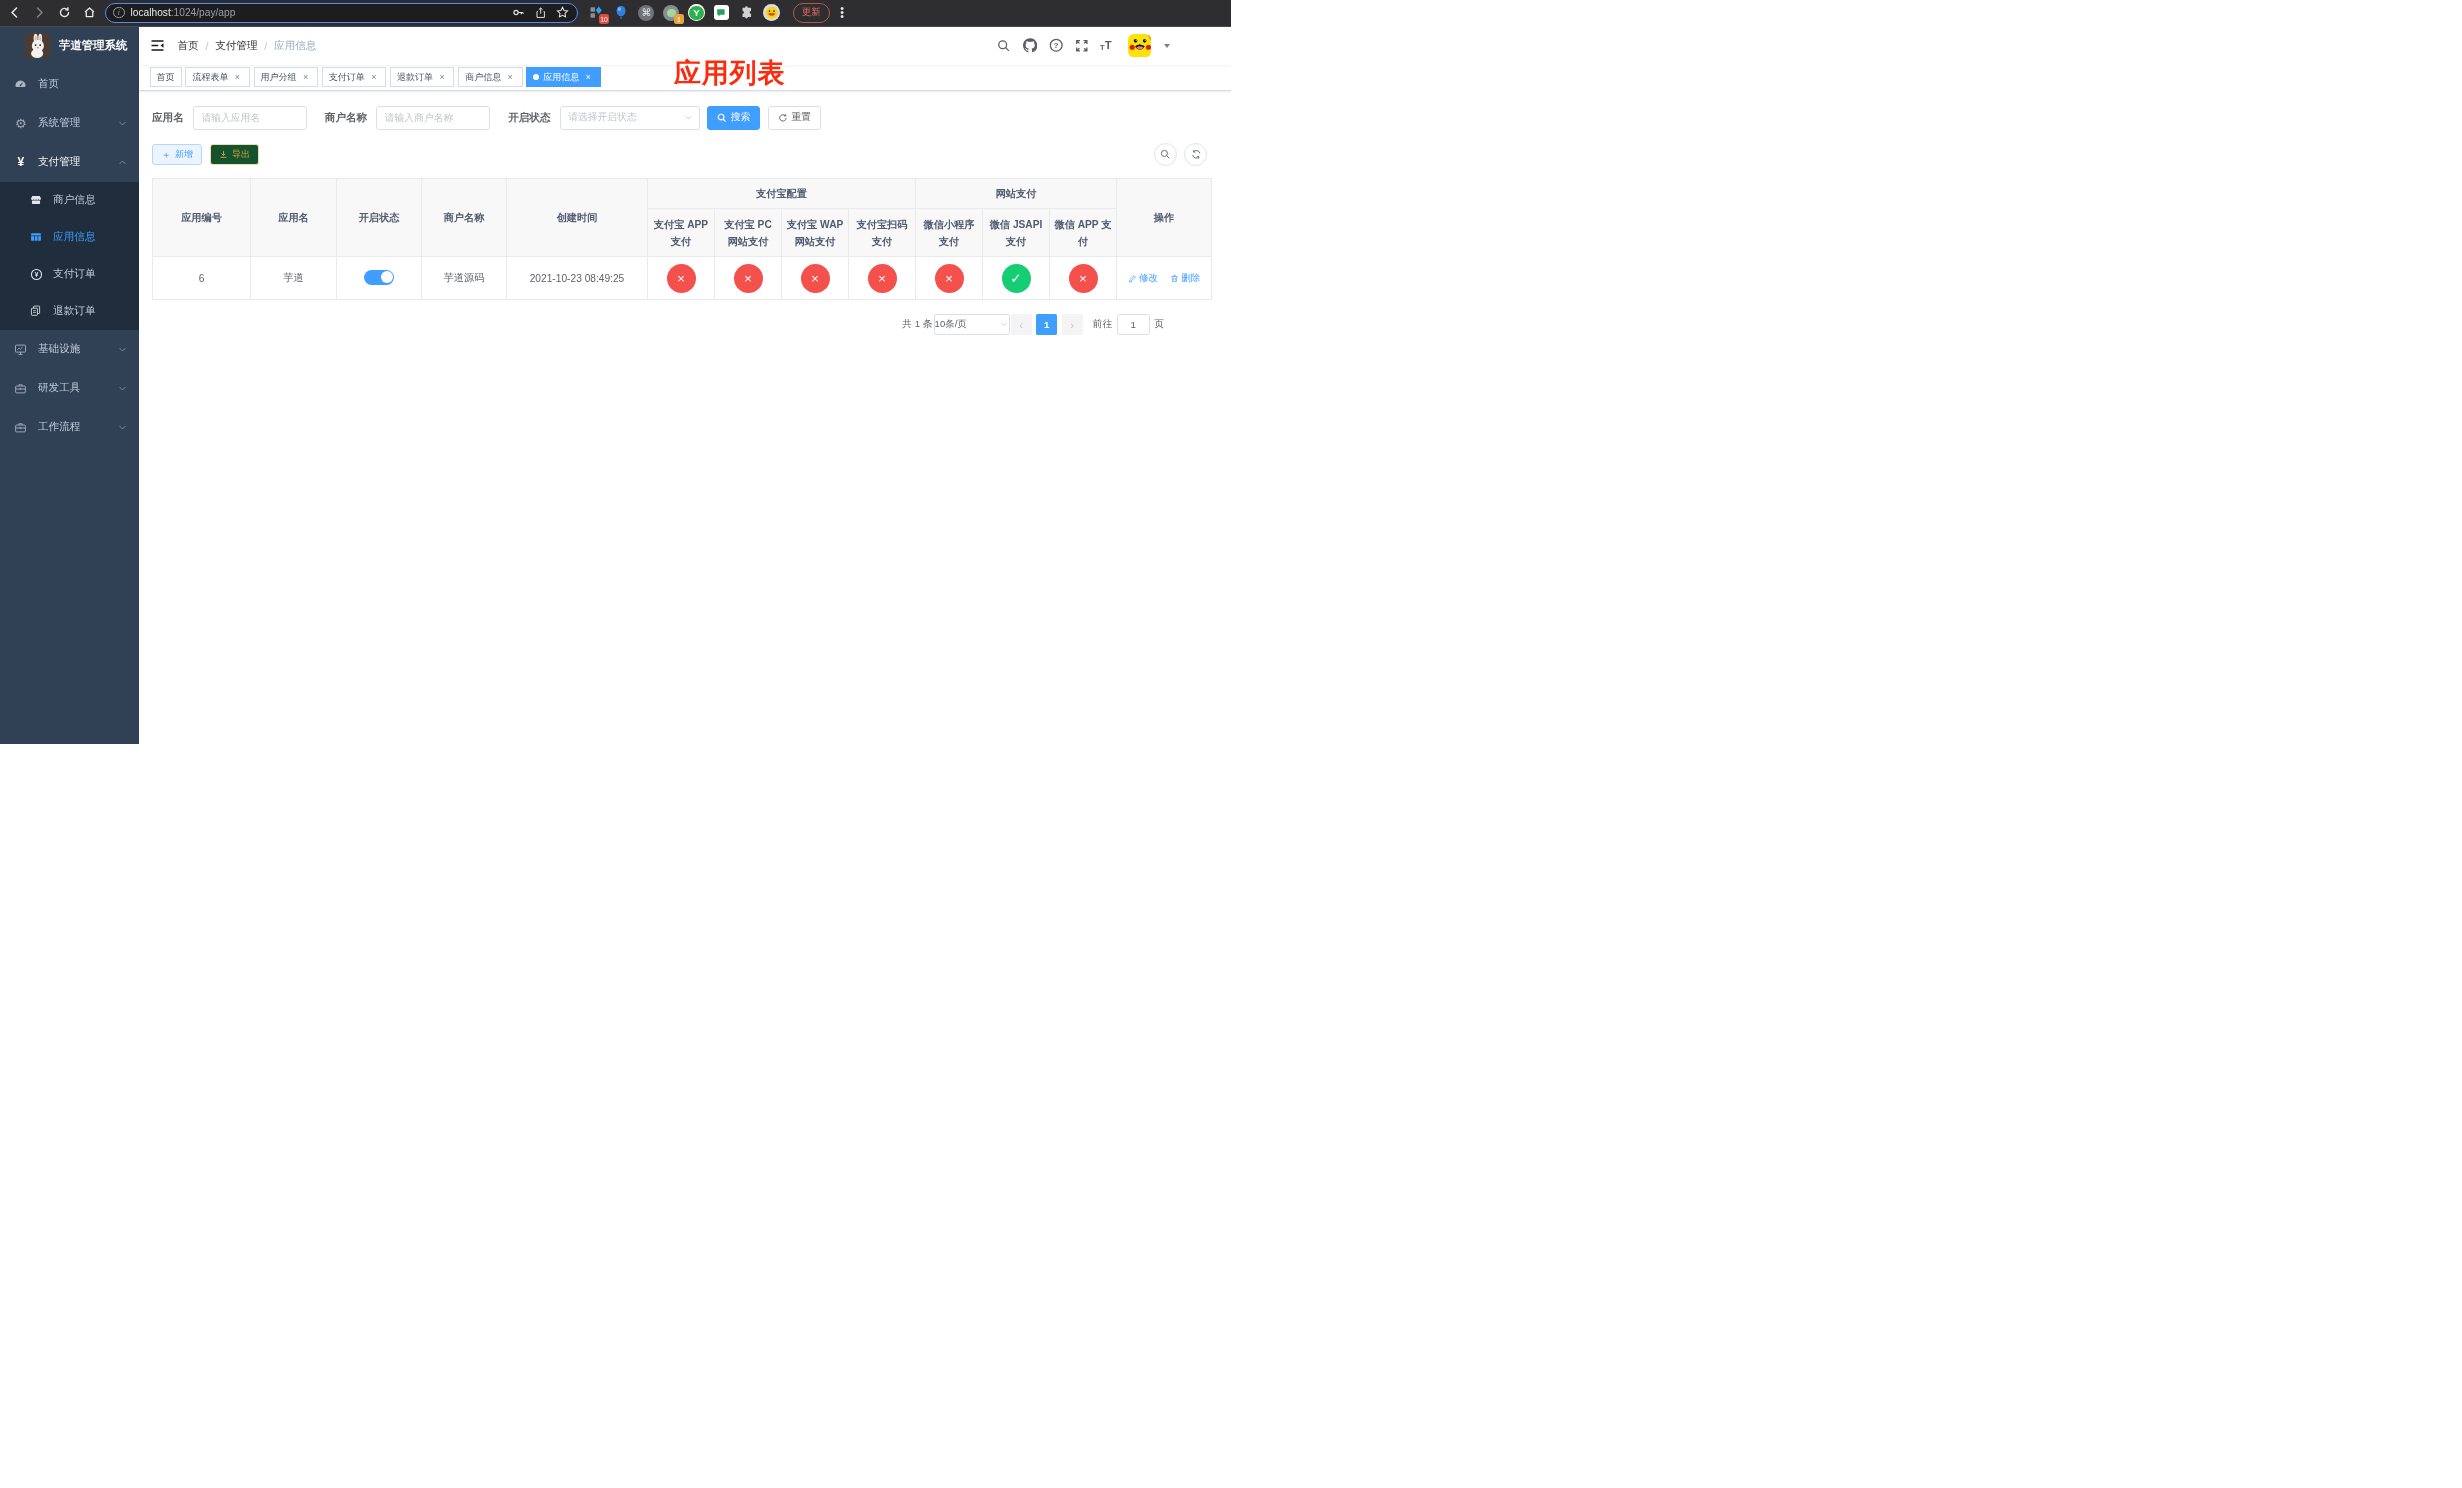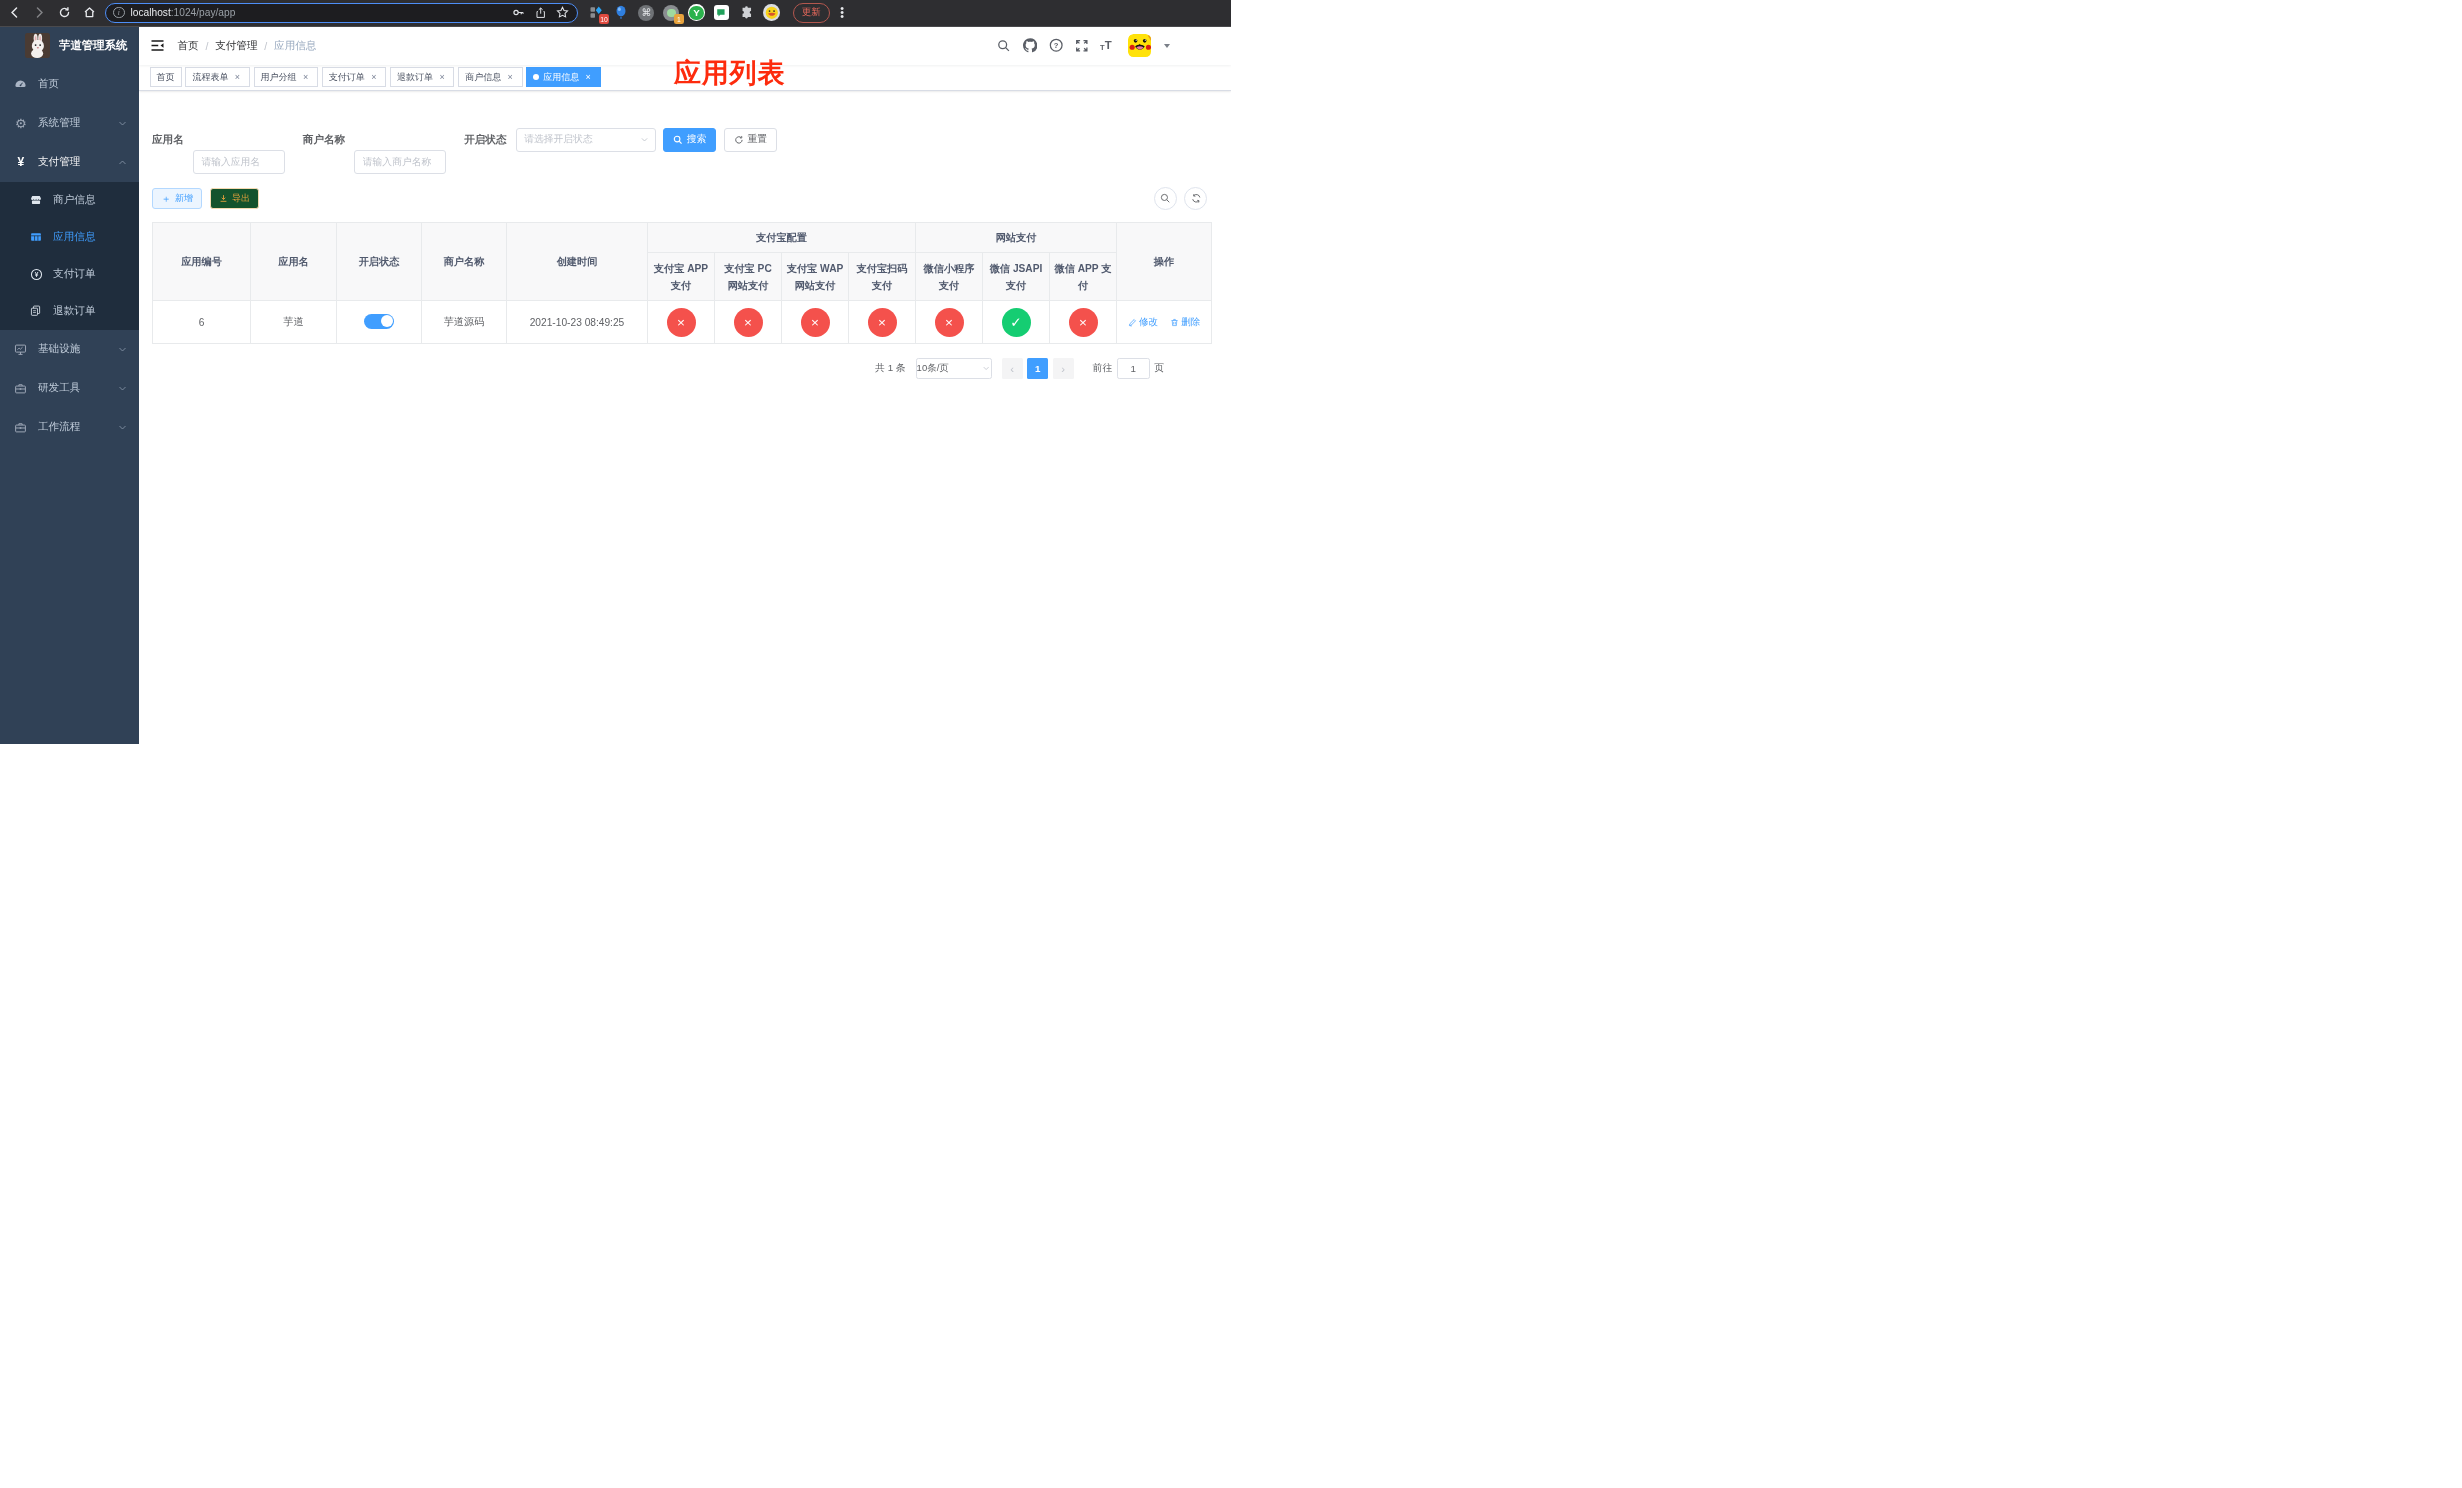--- a/index.html
+++ b/index.html
@@ -76,22 +76,22 @@
   .tag .tag-close { font-size:9px; color:#7d8598; width:10.6px; text-align:center; border-radius:50%; }
   .tag.active { background:#409eff; border-color:#409eff; color:#fff; }
   .tag.active .tag-close { color:#fff; }
   .tag-dot { width:6px; height:6px; background:#fff; border-radius:50%; display:inline-block; }
 
   
   .content { flex:1; padding:15px 13px 0; position:relative; }
   .filter-row { display:flex; align-items:center; }
   .f-item { display:flex; align-items:center; margin-right:18px; }
   .f-label { font-size:10.6px; color:#606266; font-weight:700; margin-right:9px; white-space:nowrap; }
-  .el-input { width:92px; height:24px; border:0.8px solid #dcdfe6; border-radius:3px; padding:0 7.6px;
-    font-size:9.8px; color:#606266; font-family:inherit; outline:none;margin-top:44px; }
+  .el-input { width:114px; height:24px; border:0.8px solid #dcdfe6; border-radius:3px; padding:0 7.6px;
+    font-size:9.8px; color:#606266; font-family:inherit; outline:none; }
   .el-input::placeholder { color:#c0c4cc; }
   .el-select { width:140px; height:24px; border:0.8px solid #dcdfe6; border-radius:3px; padding:0 6px 0 7.6px;
     display:flex; align-items:center; justify-content:space-between; color:#c0c4cc; font-size:9.8px; background:#fff; cursor:pointer; }
   .btn { display:inline-flex; align-items:center; justify-content:center; gap:3.8px; border-radius:3px;
     font-size:9.8px; cursor:pointer; border:0.8px solid transparent; font-family:inherit; }
   .btn-primary { background:#409eff; border-color:#409eff; color:#fff; height:24px; padding:0 9px; margin-left:7.6px; }
   .btn-default { background:#fff; border-color:#dcdfe6; color:#606266; height:24px; padding:0 9px; margin-left:7.6px; }
   .action-row { display:flex; align-items:center; margin-top:13.6px; }
   .btn-plain-primary { background:#ecf5ff; border-color:#b3d8ff; color:#409eff; height:21px; padding:0 8.3px; font-size:9px; }
   .btn-plain-warning { background:#14532d; border-color:#f5dab1; color:#e6a23c; height:21px; padding:0 8.3px; font-size:9px; margin-left:7.6px; }
@@ -110,21 +110,21 @@
     justify-content:center; color:#fff; font-size:13.6px; line-height:1; }
   .status-circle.red { background:#f4514c; }
   .status-circle.green { background:#15cd72; }
   .switch { width:30px; height:15px; border-radius:7.6px; background:#409eff; position:relative; display:inline-block; cursor:pointer; }
   .switch .knob { position:absolute; top:1.5px; right:1.5px; width:12px; height:12px; border-radius:50%; background:#fff; }
   .op-link { color:#409eff; font-size:9.5px; display:inline-flex; align-items:center; gap:2.3px; cursor:pointer; }
   .op-link + .op-link { margin-left:9px; }
 
   
   .pager { margin-top:13.6px; width:1056px; display:flex; align-items:center; justify-content:flex-end;
-    padding-right:44px; font-size:9.8px; color:#606266; gap:10px; }
+    padding-right:44px; font-size:9.8px; color:#606266; gap:1px; }
   .size-select { width:76px; height:21px; border:0.8px solid #dcdfe6; border-radius:2.3px; display:flex;
     align-items:center; justify-content:space-between; gap:7.6px; color:#606266; font-size:9.5px; cursor:pointer; }
   .pg-btn { width:21px; height:21px; background:#f4f4f5; border-radius:1.5px; display:flex; align-items:center;
     justify-content:center; color:#c0c4cc; font-size:11.4px; cursor:pointer; }
   .pg-num { width:21px; height:21px; background:#409eff; color:#fff; border-radius:1.5px; display:flex;
     align-items:center; justify-content:center; font-size:9.8px; font-weight:bold; cursor:pointer; }
   .goto-input { width:33px; height:21px; border:0.8px solid #dcdfe6; border-radius:2.3px; text-align:center;
     font-size:9.8px; color:#606266; font-family:inherit; outline:none; }
   .pager-group { display:flex; align-items:center; gap:4.5px; }
 </style>

